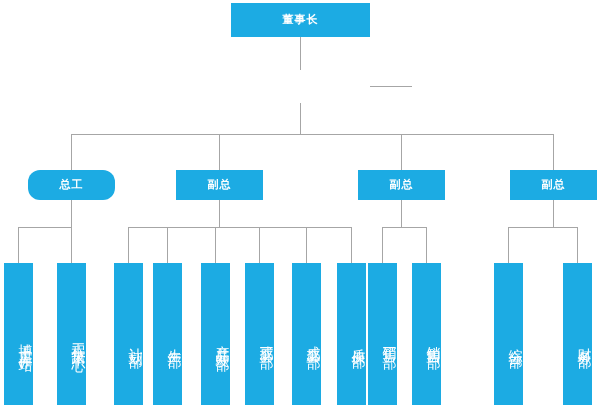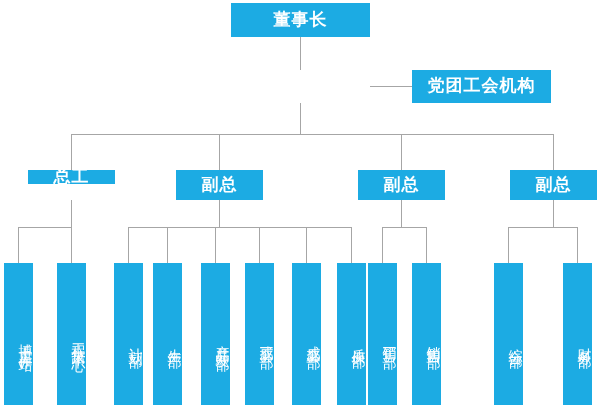--- a/index.html
+++ b/index.html
@@ -22,21 +22,21 @@
     background: #1cabe3;
     color: #ffffff;
     display: flex;
     align-items: center;
     justify-content: center;
     box-sizing: border-box;
     z-index: 2;
     line-height: 1.08;
   }
   .node.h {
-    font-size: 17px;
+    font-size: 11px;
     font-weight: 700;
     letter-spacing: 1px;
   }
   .node.v {
     font-size: 14px;
     font-weight: 400;
     writing-mode: vertical-rl;
     text-orientation: upright;
     align-items: flex-start;
     justify-content: center;
@@ -91,25 +91,22 @@
 
   <div class="conn vert" style="left:553px; top:200px; height:27px;"></div>
   <div class="conn horiz" style="left:508px; top:227px; width:69px;"></div>
   <div class="conn vert" style="left:508px; top:227px; height:36px;"></div>
   <div class="conn vert" style="left:577px; top:227px; height:36px;"></div>
 
   <div class="node h" style="left:231px; top:3px; width:139px; height:34px;">
     <span>董事长</span>
   </div>
 
-  <div class="node h" style="left:412px; top:70px; width:139px; height:33px;">
-    <span>党团工会机构</span>
-  </div>
 
-  <div class="node h" style="left:28px; top:170px; width:87px; height:14px;">
+  <div class="node h" style="left:28px; top:170px; width:87px; height:30px;border-radius:12px;">
     <span>总工</span>
   </div>
   <div class="node h" style="left:176px; top:170px; width:87px; height:30px;">
     <span>副总</span>
   </div>
   <div class="node h" style="left:358px; top:170px; width:87px; height:30px;">
     <span>副总</span>
   </div>
   <div class="node h" style="left:510px; top:170px; width:87px; height:30px;">
     <span>副总</span>

